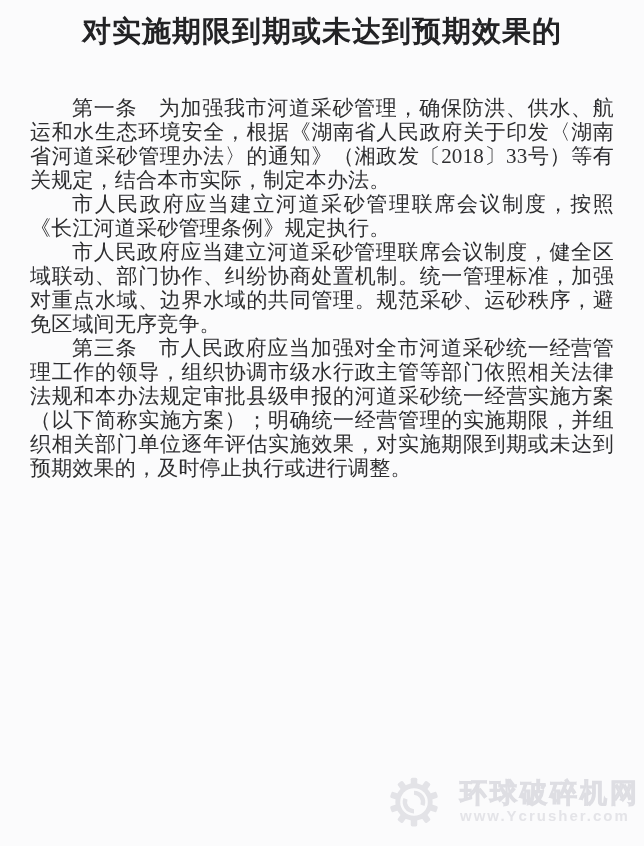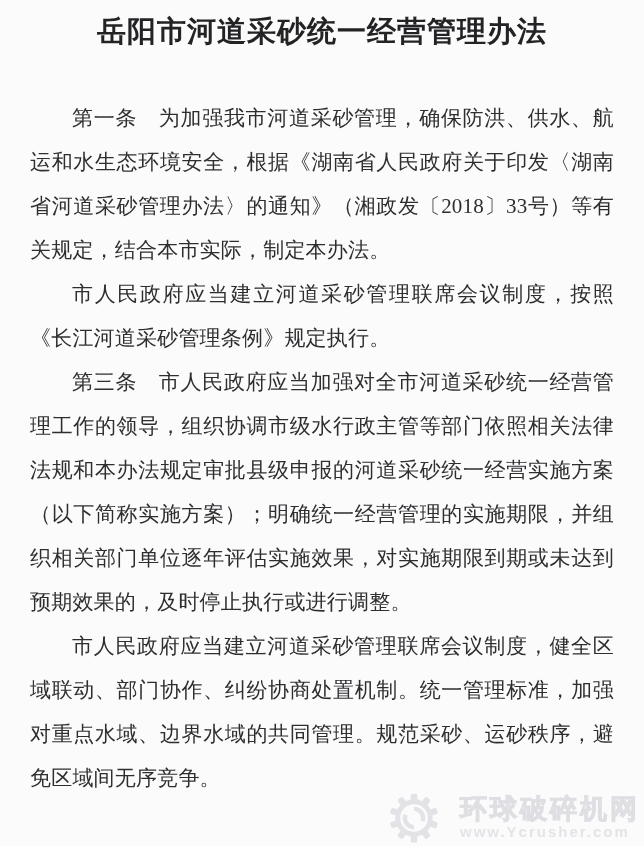--- a/index.html
+++ b/index.html
@@ -24,34 +24,34 @@
     text-align: center;
     font-size: 29px;
     font-weight: bold;
     letter-spacing: 1px;
     color: #232325;
     line-height: 34px;
   }
   .doc-body {
     margin: 48px 30px 0 30px;
     font-size: 21px;
-    line-height: 44px;
+    line-height: 24px;
     text-align: justify;
     letter-spacing: 0.2px;
   }
   .doc-body p {
     margin: 0;
     padding: 0;
     text-indent: 2em;
   }
   
   .watermark {
     position: absolute;
     right: 4px;
-    bottom: 2px;
+    bottom: 18px;
     display: flex;
     align-items: center;
     gap: 20px;
     user-select: none;
   }
   .wm-logo {
     width: 52px;
     height: 52px;
     display: inline-block;
     flex: 0 0 auto;
@@ -77,27 +77,27 @@
     letter-spacing: 2px;
     line-height: 18px;
     color: #e4e4e8;
   }
 </style>
 </head>
 <body>
 
 <div class="page">
 
-  <h1 class="doc-title">岳阳市河道采砂统一经营管理办法</h1>
+  <h1 class="doc-title">对实施期限到期或未达到预期效果的</h1>
 
   <div class="doc-body">
     <p>第一条　为加强我市河道采砂管理，确保防洪、供水、航运和水生态环境安全，根据《湖南省人民政府关于印发〈湖南省河道采砂管理办法〉的通知》（湘政发〔2018〕33号）等有关规定，结合本市实际，制定本办法。</p>
     <p>市人民政府应当建立河道采砂管理联席会议制度，按照《长江河道采砂管理条例》规定执行。</p>
+    <p>市人民政府应当建立河道采砂管理联席会议制度，健全区域联动、部门协作、纠纷协商处置机制。统一管理标准，加强对重点水域、边界水域的共同管理。规范采砂、运砂秩序，避免区域间无序竞争。</p>
     <p>第三条　市人民政府应当加强对全市河道采砂统一经营管理工作的领导，组织协调市级水行政主管等部门依照相关法律法规和本办法规定审批县级申报的河道采砂统一经营实施方案（以下简称实施方案）；明确统一经营管理的实施期限，并组织相关部门单位逐年评估实施效果，对实施期限到期或未达到预期效果的，及时停止执行或进行调整。</p>
-    <p>市人民政府应当建立河道采砂管理联席会议制度，健全区域联动、部门协作、纠纷协商处置机制。统一管理标准，加强对重点水域、边界水域的共同管理。规范采砂、运砂秩序，避免区域间无序竞争。</p>
   </div>
 
   <div class="watermark">
     <span class="wm-logo">
       <svg viewBox="0 0 64 64" width="52" height="52" aria-hidden="true">
         <g fill="#e3e3e7">
           <g>
             <rect x="28" y="2" width="8" height="12" rx="2"></rect>
             <rect x="28" y="2" width="8" height="12" rx="2" transform="rotate(36 32 32)"></rect>
             <rect x="28" y="2" width="8" height="12" rx="2" transform="rotate(72 32 32)"></rect>

